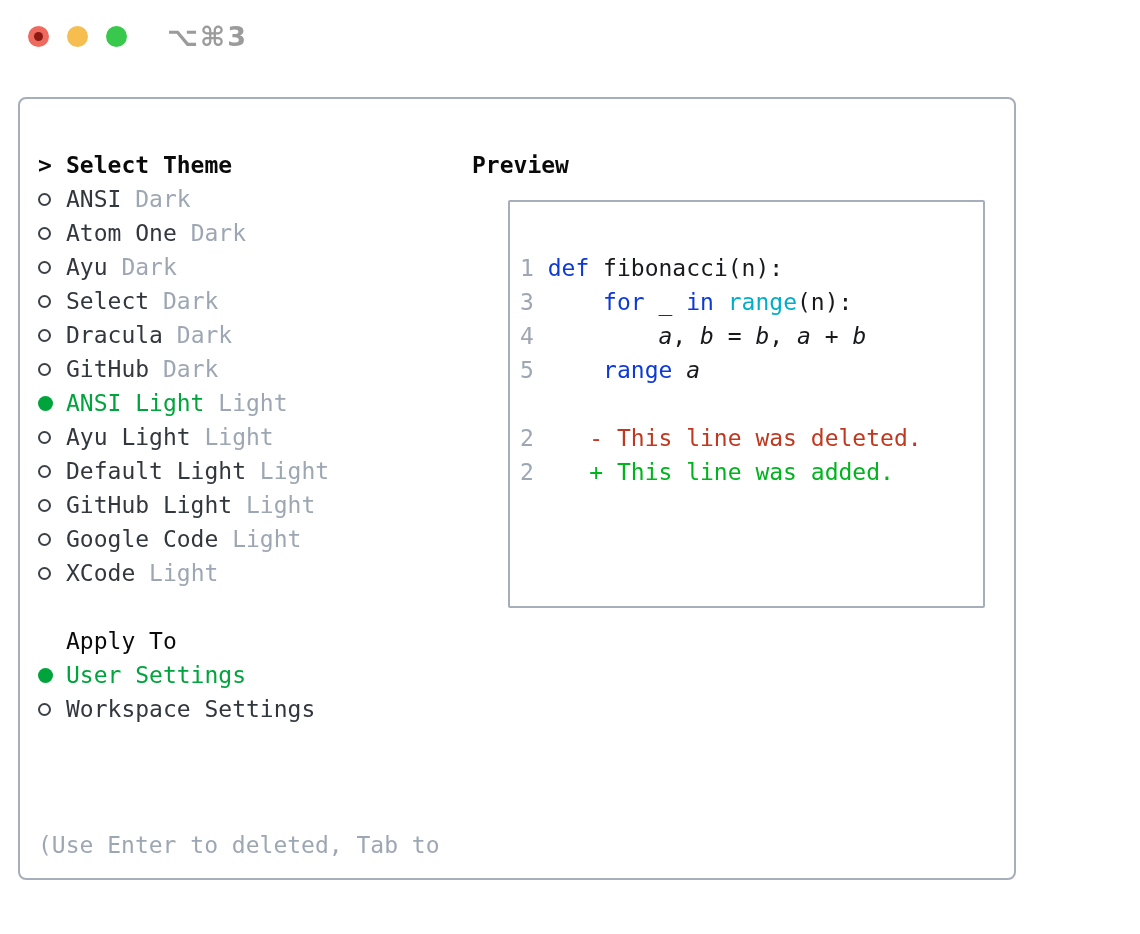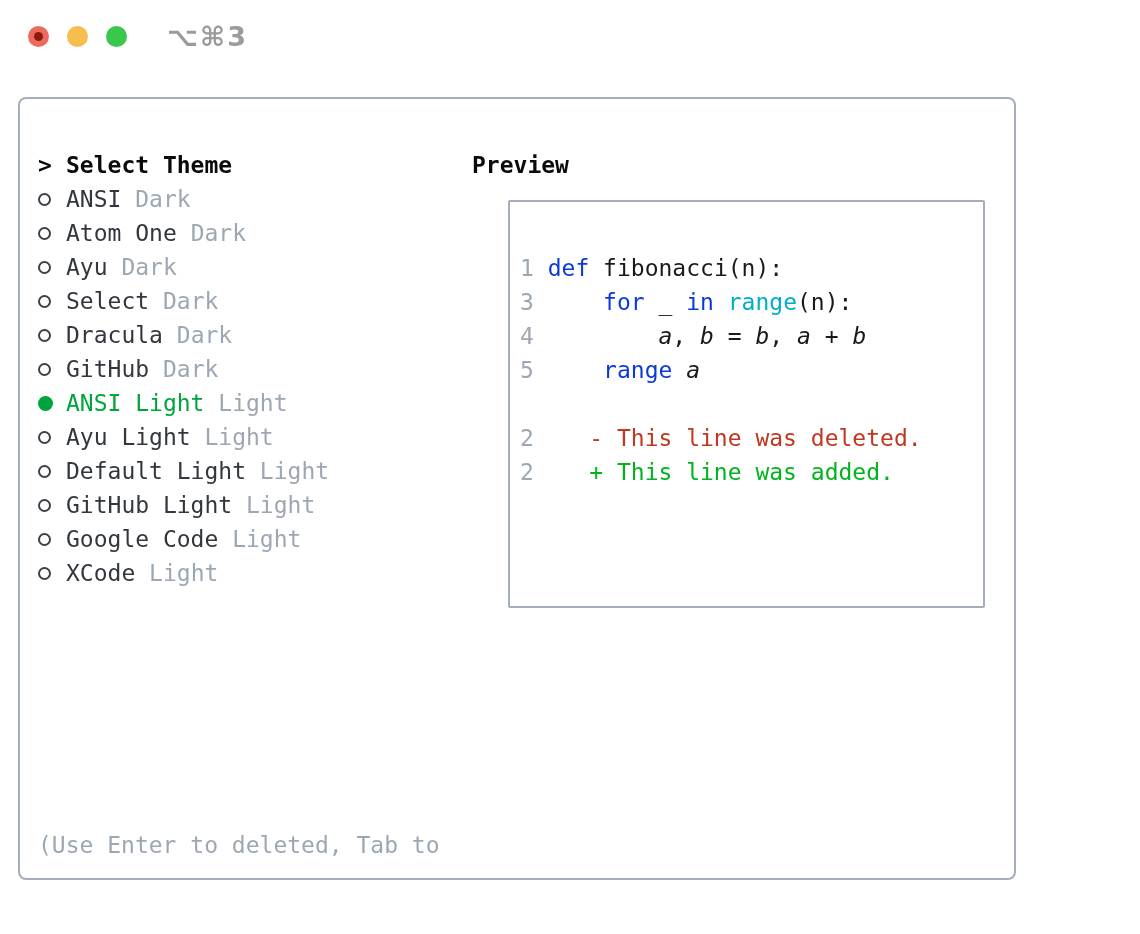--- a/index.html
+++ b/index.html
@@ -111,20 +111,29 @@
       <div class="row"><span class="marker"><span class="radio"></span></span><span class="t-name">Dracula</span><span class="t-variant"> Dark</span></div>
       <div class="row"><span class="marker"><span class="radio"></span></span><span class="t-name">GitHub</span><span class="t-variant"> Dark</span></div>
       <div class="row sel"><span class="marker"><span class="radio on"></span></span><span class="t-name">ANSI Light</span><span class="t-variant"> Light</span></div>
       <div class="row"><span class="marker"><span class="radio"></span></span><span class="t-name">Ayu Light</span><span class="t-variant"> Light</span></div>
       <div class="row"><span class="marker"><span class="radio"></span></span><span class="t-name">Default Light</span><span class="t-variant"> Light</span></div>
       <div class="row"><span class="marker"><span class="radio"></span></span><span class="t-name">GitHub Light</span><span class="t-variant"> Light</span></div>
       <div class="row"><span class="marker"><span class="radio"></span></span><span class="t-name">Google Code</span><span class="t-variant"> Light</span></div>
       <div class="row"><span class="marker"><span class="radio"></span></span><span class="t-name">XCode</span><span class="t-variant"> Light</span></div>
     </div>
 
+  <div class="apply">
+    <div class="row apply-title">
+      <span class="marker"></span>
+      <span>Apply To</span>
+    </div>
+
+  <div class="row sel"><span class="marker"><span class="radio on"></span></span><span class="t-name">User Settings</span></div>
+      <div class="row"><span class="marker"><span class="radio"></span></span><span class="t-name">Workspace Settings</span></div>
+    </div>
 
   <div class="hint">
     <div>(Use Enter to deleted, Tab to</div>
     <div>change focus)</div>
   </div>
 
   <div class="preview-title">Preview</div>
 
   <div class="preview-box">
 

